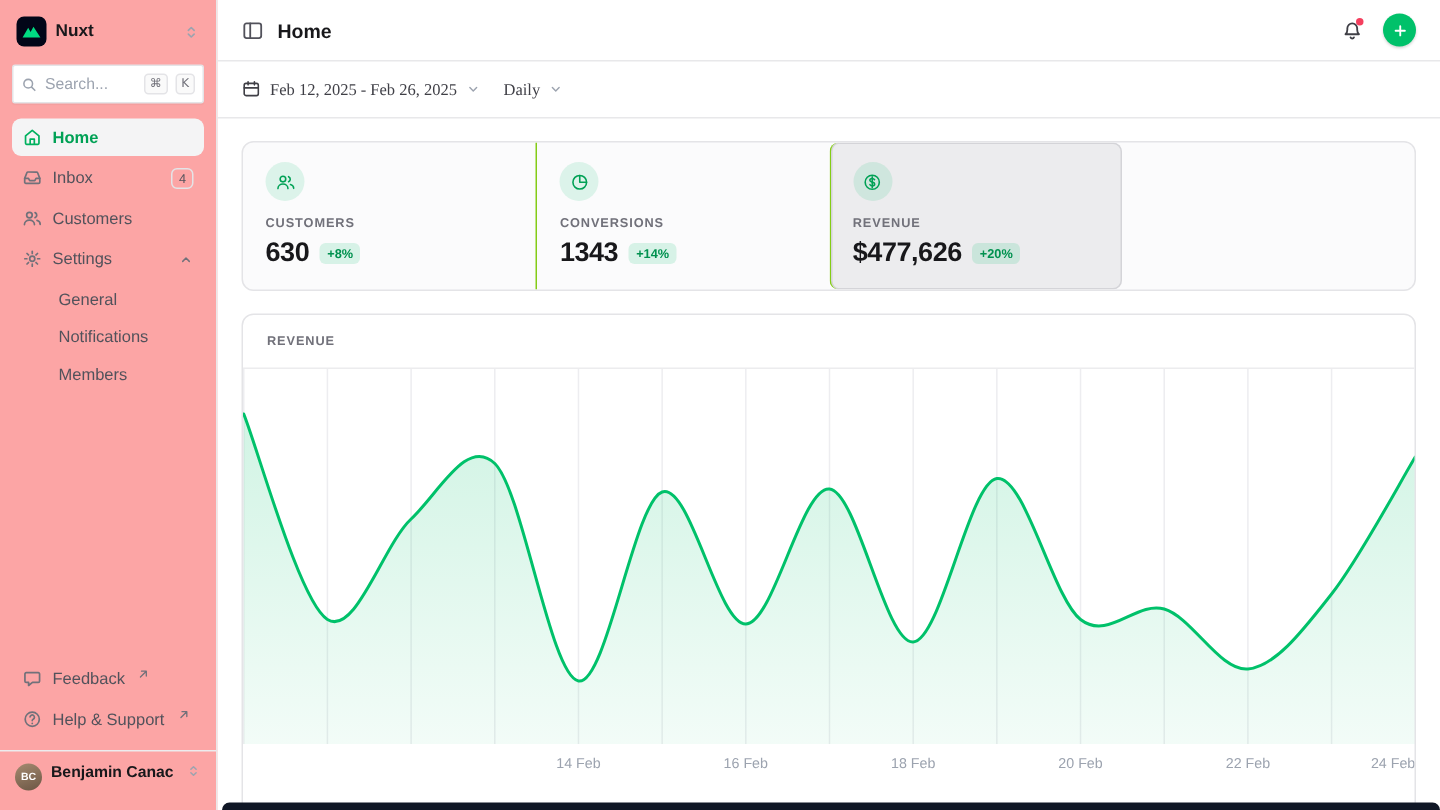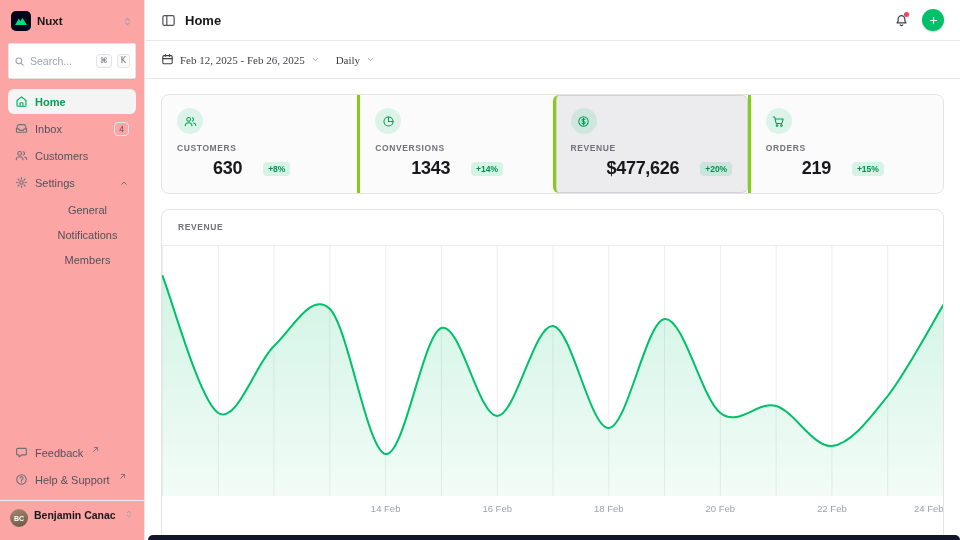--- a/index.html
+++ b/index.html
@@ -5,32 +5,32 @@
   * { box-sizing: border-box; margin: 0; padding: 0; }
   html,body { width:960px; height:540px; overflow:hidden; }
   body { font-family:"Liberation Sans","DejaVu Sans",sans-serif; background:#fff; color:#18181b; }
   .app { width:960px; height:540px; display:flex; position:relative; background:#fca5a5; }
 
   
   .sidebar { width:145px; min-width:145px; border-right:1px solid #e8e8ea; display:flex; flex-direction:column; padding:9px 8px 0; }
   .team { display:flex; align-items:center; gap:6px; padding:2px 3px; border-radius:6px; cursor:pointer; }
   .team-logo { width:20px; height:20px; min-width:20px; border-radius:5px; background:#020618; display:flex; align-items:center; justify-content:center; }
   .team-name { font-size:11.5px; font-weight:700; flex:1; }
-  .search { margin-top:10px; display:flex; align-items:center; gap:5px; height:36px; border:1px solid #e4e4e7; border-radius:2px; padding:0 5px; box-shadow:0 1px 1px rgba(0,0,0,.04); cursor:text; background:#fff; }
+  .search { margin-top:10px; display:flex; align-items:center; gap:5px; height:26px; border:1px solid #e4e4e7; border-radius:2px; padding:0 5px; box-shadow:0 1px 1px rgba(0,0,0,.04); cursor:text; background:#fff; }
   .search-text { font-size:10.5px; color:#9ca3af; flex:1; }
   kbd { font-size:8px; color:#71717a; border:1px solid #e4e4e7; border-radius:3px; padding:1px 3px; background:#fafafa; font-family:"DejaVu Sans",sans-serif; line-height:10px; }
   .nav { margin-top:10px; display:flex; flex-direction:column; gap:2px; }
   .nav-item { display:flex; align-items:center; gap:7px; height:25px; padding:0 7px; border-radius:6px; font-size:11px; color:#52525b; cursor:pointer; }
   .nav-item svg { color:#71717a; }
   .nav-item.active { background:#f4f4f5; color:#00a155; font-weight:600; }
   .nav-item.active svg { color:#00b15f; }
   .nav-badge { margin-left:auto; font-size:8.5px; border:1px solid #e4e4e7; border-radius:4px; padding:0 4px; color:#52525b; line-height:12px; }
   .nav-chevron { margin-left:auto; color:#9ca3af; display:flex; }
   .nav-children { display:flex; flex-direction:column; gap:2px; margin-top:1px; }
-  .nav-child { height:23px; display:flex; align-items:center; padding-left:31px; font-size:11px; color:#52525b; border-radius:6px; cursor:pointer;justify-content:center; }
+  .nav-child { height:23px; display:flex; align-items:center; padding-left:31px; font-size:11px; color:#52525b; border-radius:6px; cursor:pointer; }
   .sidebar-spacer { flex:1; }
   .ext-arrow { margin-left:2px; margin-bottom:6px; color:#9ca3af; display:flex; }
   .user-row { border-top:1px solid #ececee; margin:8px -8px 4px; padding:8px 10px 9px; display:flex; gap:6px; cursor:pointer; }
   .avatar { width:18px; height:18px; min-width:18px; border-radius:50%; background:linear-gradient(160deg,#a58a70,#6b5644); color:#fff; font-size:7px; font-weight:700; display:flex; align-items:center; justify-content:center; }
   .user-name { font-size:10.5px; font-weight:600; flex:1; white-space:nowrap; overflow:hidden; }
 
   
   .main { flex:1; display:flex; flex-direction:column; position:relative; min-width:0; background:#fff; }
   .topbar { height:41px; min-height:41px; border-bottom:1px solid #e8e8ea; display:flex; align-items:center; padding:0 16px; }
   .collapse-btn { display:flex; color:#52525b; cursor:pointer; }
@@ -38,26 +38,26 @@
   .topbar-right { margin-left:auto; display:flex; align-items:center; gap:13px; }
   .bell-wrap { position:relative; display:flex; color:#3f3f46; cursor:pointer; }
   .bell-dot { position:absolute; top:-1px; right:0; width:5px; height:5px; background:#f43f5e; border-radius:50%; }
   .add-btn { width:22px; height:22px; border-radius:50%; background:#00c16a; display:flex; align-items:center; justify-content:center; box-shadow:0 1px 2px rgba(0,0,0,.18); cursor:pointer; }
   .filterbar { height:38px; min-height:38px; border-bottom:1px solid #e8e8ea; display:flex; align-items:center; gap:16px; padding:0 16px;font-family:Liberation Serif, serif; }
   .filter-btn { display:flex; align-items:center; gap:6px; font-size:11px; color:#3f3f46; font-weight:500; cursor:pointer; }
   .filter-btn .chev { color:#9ca3af; display:flex; }
   .content { flex:1; padding:15px 16px 0; overflow:hidden; }
 
   .stats { display:grid; grid-template-columns:1fr 1fr 1fr 1fr; border:1px solid #e4e4e7; border-radius:8px; background:#fbfbfc; overflow:hidden; }
-  .stat { padding:13px 15px 14px; border-left:3px solid #84cc16; cursor:pointer; }
+  .stat { padding:13px 15px 14px; border-left:1px solid #84cc16; cursor:pointer; }
   .stat:first-child { border-left:none; }
   .stat.selected { background:#ececee; box-shadow:inset 0 0 0 1px #d4d4d8; border-radius:6px; }
   .stat-icon { width:26px; height:26px; border-radius:50%; background:rgba(0,193,106,.12); display:flex; align-items:center; justify-content:center; margin-bottom:9px; color:#00a155; }
   .stat-label { font-size:8.5px; letter-spacing:.6px; color:#71717a; font-weight:600; margin-bottom:5px; }
-  .stat-value-row { display:flex; align-items:center; gap:21px;margin-left:36px; }
+  .stat-value-row { display:flex; align-items:center; gap:7px; }
   .stat-value { font-size:18px; font-weight:700; letter-spacing:-.3px; }
   .delta { font-size:8.5px; font-weight:700; color:#00914f; background:rgba(0,193,106,.14); border-radius:4px; padding:2px 5px; }
 
   .chart-card { margin-top:15px; border:1px solid #e4e4e7; border-radius:8px 8px 0 0; height:345px; background:#fff; overflow:hidden; }
   .chart-head { padding:12px 16px 10px; border-bottom:1px solid #ececee; }
   .chart-label { font-size:8.5px; letter-spacing:.6px; color:#71717a; font-weight:600; margin-bottom:3px; }
   .chart-value { font-size:22px; font-weight:700; letter-spacing:-.5px; }
   #rev-svg { display:block; }
 
   .bottom-strip { position:absolute; left:3px; right:0; bottom:0; height:5px; background:#101726; border-radius:7px 7px 0 0; }
@@ -270,34 +270,20 @@
             <svg width="13" height="13" viewBox="0 0 16 16" fill="none" stroke="currentColor" stroke-width="1.3" stroke-linecap="round" stroke-linejoin="round">
                 <circle cx="8" cy="8" r="5.8"></circle>
                 <path d="M9.9 5.9c-.4-.6-1.1-1-1.9-1-1.1 0-2 .6-2 1.5 0 2 4 1 4 3 0 .9-.9 1.5-2 1.5-.8 0-1.5-.4-1.9-1"></path>
                 <path d="M8 3.6v8.8"></path>
               </svg>
           </span>
           <div class="stat-label">REVENUE</div>
           <div class="stat-value-row">
             <span class="stat-value">$477,626</span>
             <span class="delta">+20%</span>
-          </div>
-        </div>
-        <div class="stat">
-          <span class="stat-icon">
-            <svg width="13" height="13" viewBox="0 0 16 16" fill="none" stroke="currentColor" stroke-width="1.3" stroke-linecap="round" stroke-linejoin="round">
-                <circle cx="6.2" cy="13" r="1"></circle>
-                <circle cx="11.6" cy="13" r="1"></circle>
-                <path d="M1.5 2.5h1.8l1.6 7.2a1 1 0 0 0 1 .8h5.5a1 1 0 0 0 1-.8L13.7 5H4.1"></path>
-              </svg>
-          </span>
-          <div class="stat-label">ORDERS</div>
-          <div class="stat-value-row">
-            <span class="stat-value">219</span>
-            <span class="delta">+15%</span>
           </div>
         </div>
       </div>
 
       <div class="chart-card">
         <div class="chart-head">
           <div class="chart-label">REVENUE</div>
         </div>
         <svg id="rev-svg" width="782" height="272" viewBox="0 0 782 272">
           <defs>

